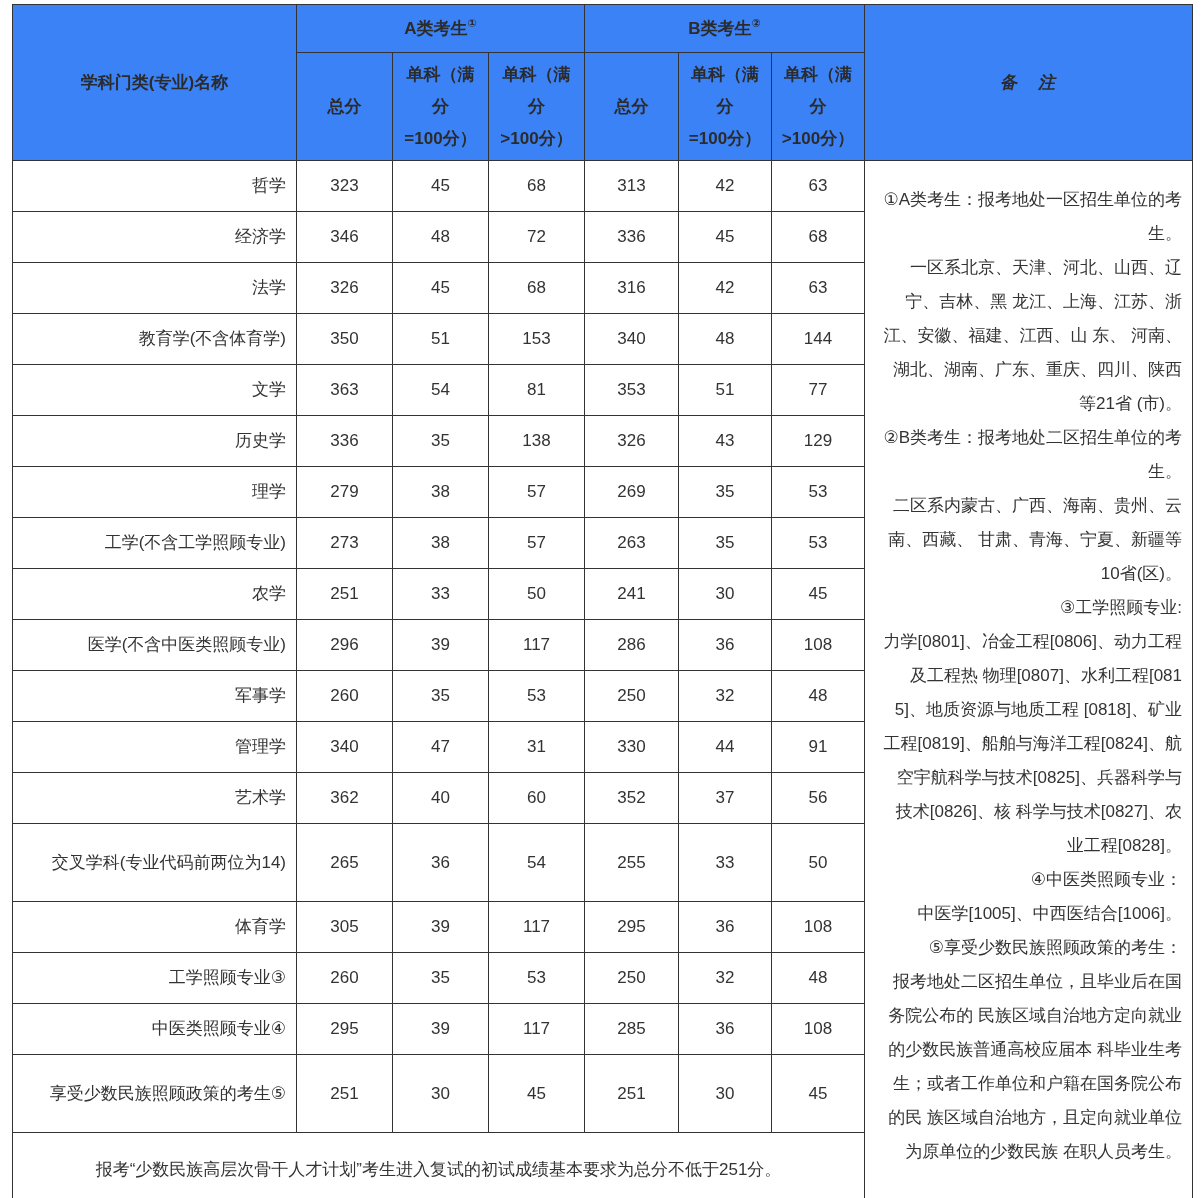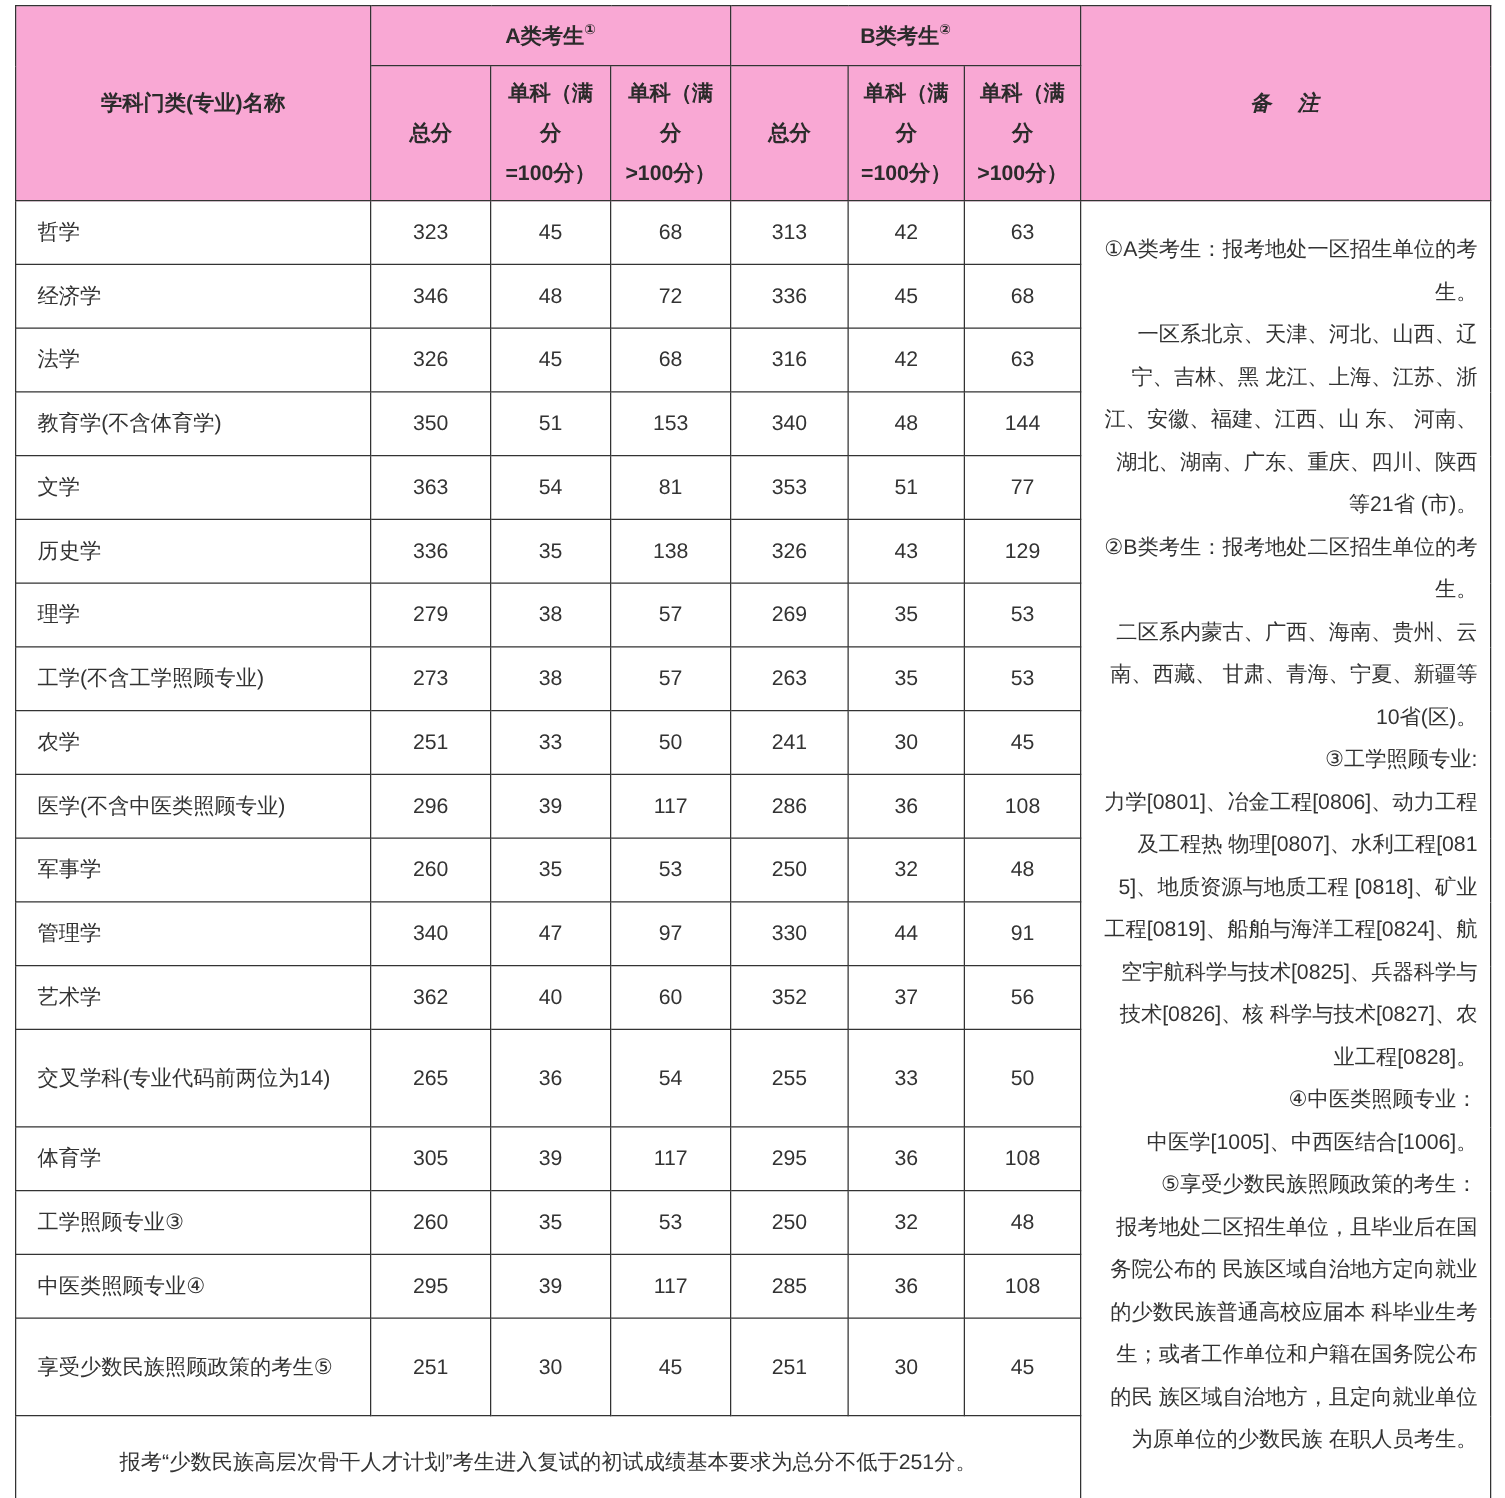--- a/index.html
+++ b/index.html
@@ -23,21 +23,21 @@
   table.score-table td{
     border:1px solid #333333;
     box-sizing:border-box;
     font-size:17px;
   }
   thead th{
     font-weight:bold;
     color:#2b2b2b;
     text-align:center;
     vertical-align:middle;
-    background:#f9a8d4;
+    background:#3b82f6;
   }
   tr.head-groups{height:48px;}
   tr.head-subs{height:108px;}
   th.sub-wrap{
     white-space:pre-line;
     line-height:32px;
     padding:4px 2px;
   }
   th.remarks-head{
     font-weight:bold;
@@ -46,21 +46,21 @@
   }
   sup.note-mark{
     font-size:11px;
     vertical-align:super;
     line-height:0;
   }
   tbody tr.normal{height:51px;}
   tbody tr.tall{height:78px;}
   tbody tr.footer-row{height:74px;}
   td.label-cell{
-    text-align:left;
+    text-align:right;
     vertical-align:middle;
     padding:6px 10px 6px 17px;
     line-height:38px;
     word-break:break-all;
   }
   td.num-cell{
     text-align:center;
     vertical-align:middle;
     padding:2px;
   }
@@ -231,21 +231,21 @@
           <td class="num-cell">35</td>
           <td class="num-cell">53</td>
           <td class="num-cell">250</td>
           <td class="num-cell">32</td>
           <td class="num-cell">48</td>
         </tr>
         <tr class="normal">
           <td class="label-cell">管理学</td>
           <td class="num-cell">340</td>
           <td class="num-cell">47</td>
-          <td class="num-cell">97</td>
+          <td class="num-cell">31</td>
           <td class="num-cell">330</td>
           <td class="num-cell">44</td>
           <td class="num-cell">91</td>
         </tr>
         <tr class="normal">
           <td class="label-cell">艺术学</td>
           <td class="num-cell">362</td>
           <td class="num-cell">40</td>
           <td class="num-cell">60</td>
           <td class="num-cell">352</td>

